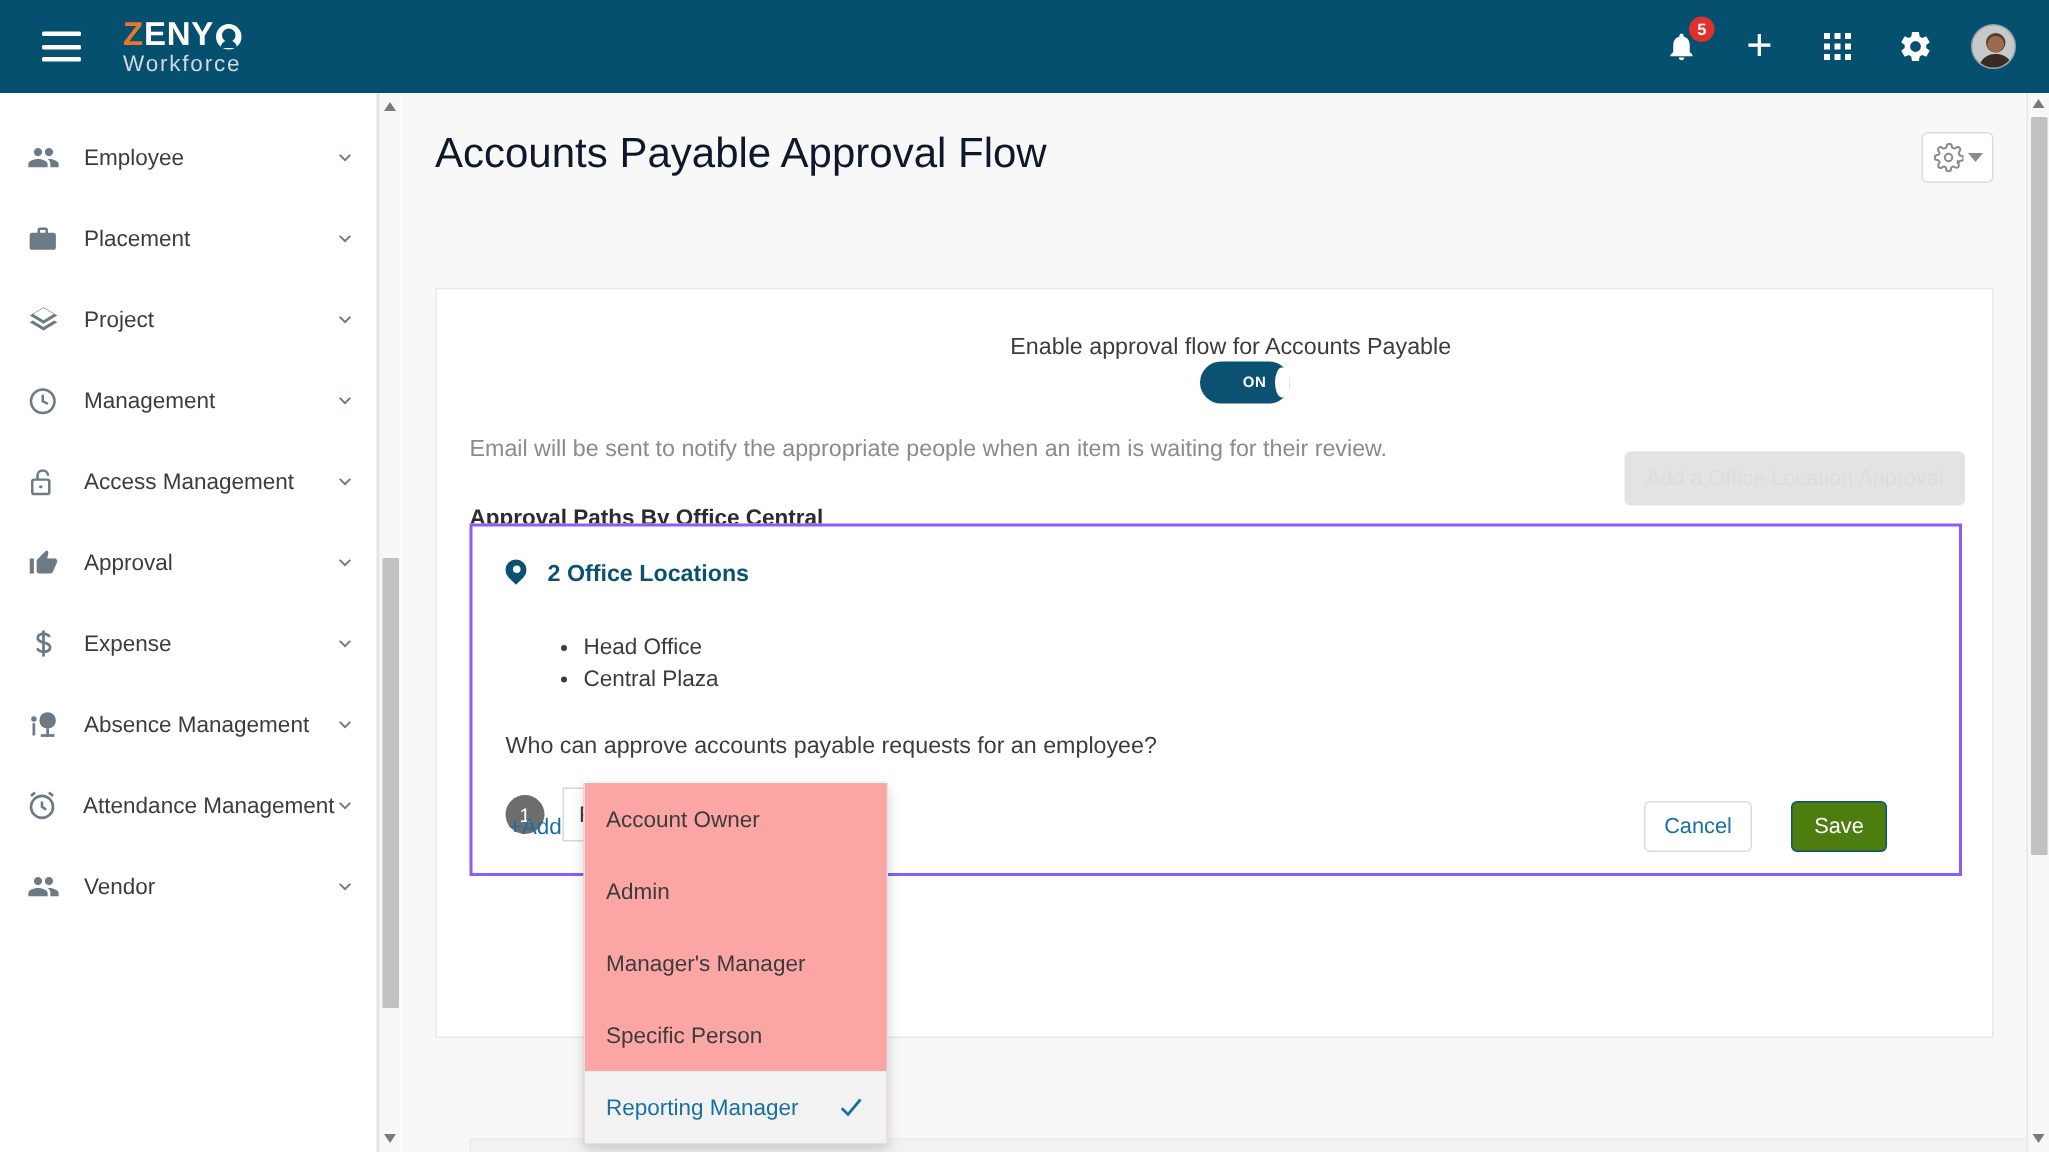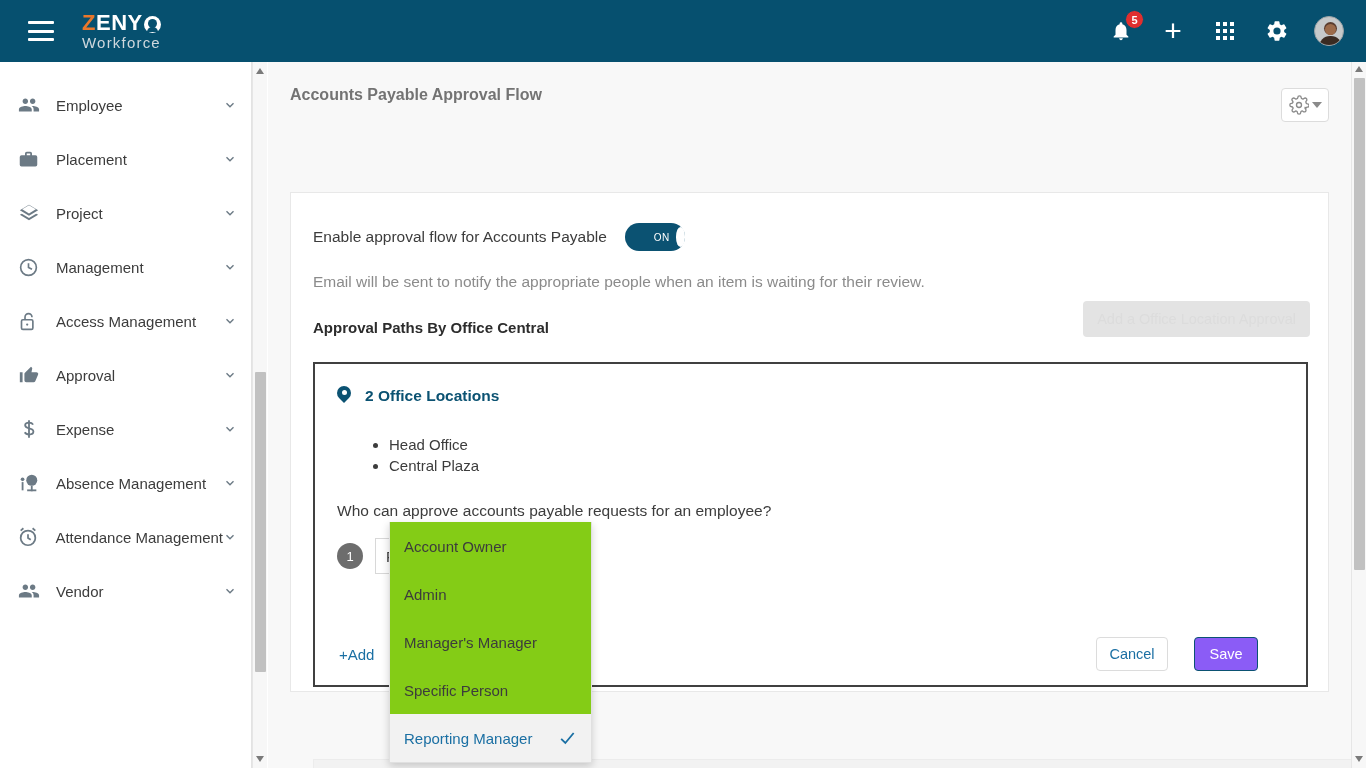--- a/index.html
+++ b/index.html
@@ -107,58 +107,58 @@
   }
 
   
   .mainwrap {
     position: absolute; top: 62px; left: 268px;
     width: 1083px; height: 706px;
     background: #f8f8f8;
     overflow: hidden;
   }
   .page-title {
-    font-size: 16px; color: #737373; font-weight: bold;
+    font-size: 28px; color: #0f172a; font-weight: normal;
     margin: 24px 0 0 22px;
   }
   .gear-btn {
     position: absolute; right: 22px; top: 26px;
     width: 48px; height: 34px; border: 1px solid #dcdcdc; border-radius: 4px;
     background: #fff; display: flex; align-items: center; justify-content: center;
     gap: 3px; cursor: pointer;
   }
   .caret-dn { width:0;height:0;border-left:5px solid transparent;border-right:5px solid transparent;border-top:6px solid #8a8a8a; }
 
   .card {
     position: absolute; left: 22px; top: 130px;
     width: 1039px; height: 500px;
     background: #ffffff; border: 1px solid #e8e8e8;
   }
-  .row-enable { display: flex; align-items: center; margin: 30px 0 0 22px; }
+  .row-enable { display: flex; align-items: center; margin: 30px 0 0 22px; flex-direction: column; }
   .enable-label { font-size: 15.5px; color: #3c3c3c; }
   .toggle {
     margin-left: 18px; width: 60px; height: 28px; border-radius: 14px;
     background: #0b5272; display: flex; align-items: center; cursor: pointer;
   }
-  .toggle-txt { color: #ffffff; font-size: 10px; font-weight: normal; margin-left: 11px; letter-spacing: .4px; padding-left: 18px; }
+  .toggle-txt { color: #ffffff; font-size: 10px; font-weight: bold; margin-left: 11px; letter-spacing: .4px; padding-left: 18px; }
   .toggle-knob { width: 20px; height: 20px; border-radius: 50%; background: #fff; margin-left: 6px; }
 
   .hint { margin: 22px 0 0 22px; font-size: 15.5px; color: #8b8b8b; }
   .sub-head { margin: 28px 0 0 22px; font-size: 15px; font-weight: bold; color: #2c2c2c; }
   .add-office-btn {
     position: absolute; right: 18px; top: 108px;
     background: #e3e3e3; color: #dcdcdc; border: none; border-radius: 4px;
     padding: 0 14px; height: 36px; font-size: 14.5px;
     font-family: "Liberation Sans", sans-serif; cursor: default;
   }
 
   .loc-card {
-    position: absolute; left: 22px; top: 169px;
-    width: 995px; height: 325px;
-    background: #ffffff; border: 2px solid #404040;
+    position: absolute; left: 22px; top: 156px;
+    width: 995px; height: 235px;
+    background: #ffffff; border: 2px solid #8b5cf6;
   }
   .loc-head { display: flex; align-items: center; margin: 22px 0 0 22px; }
   .pin {
     width: 14px; height: 20px; position: relative; flex: 0 0 14px;
   }
   .pin::before{
     content:""; position:absolute; left:0; top:0; width:14px; height:14px;
     border-radius:50% 50% 50% 0; transform: rotate(-45deg);
     background:#0b5272;
   }
@@ -195,34 +195,34 @@
     height: 34px; border-radius: 4px; font-size: 14.5px;
     font-family: "Liberation Sans", sans-serif; cursor: pointer;
     display:flex; align-items:center; justify-content:center;
   }
   .btn-cancel {
     position: absolute; right: 138px; bottom: -8px; width: 72px;
     background: #fff; border: 1px solid #dcdcdc; color: #1a6fa3;
   }
   .btn-save {
     position: absolute; right: 48px; bottom: -8px; width: 64px;
-    background: #8b5cf6; border: 1px solid #0b5272; color: #ffffff;
+    background: #4d7c0f; border: 1px solid #0b5272; color: #ffffff;
   }
 
   
   .loc-card2 {
     position: absolute; left: 22px; top: 566px;
     width: 1039px; height: 200px;
     background: #f2f2f2; border: 1px solid #ececec;
   }
 
   
   .dropdown {
     position: absolute; left: 389px; top: 522px;
-    width: 203px; background: #84cc16;
+    width: 203px; background: #fca5a5;
     border: 1px solid #e0e0e0; border-top: none;
     box-shadow: 0 3px 8px rgba(0,0,0,.18);
     z-index: 60;
   }
   .dd-item {
     height: 48px; display: flex; align-items: center;
     padding: 0 14px; font-size: 15px; color: #3c3c3c; cursor: pointer;
   }
   .dd-item.selected { background: #f2f2f2; color: #1a6fa3; }
   .dd-check { margin-left: auto; color: #1a6fa3; font-size: 17px; }

